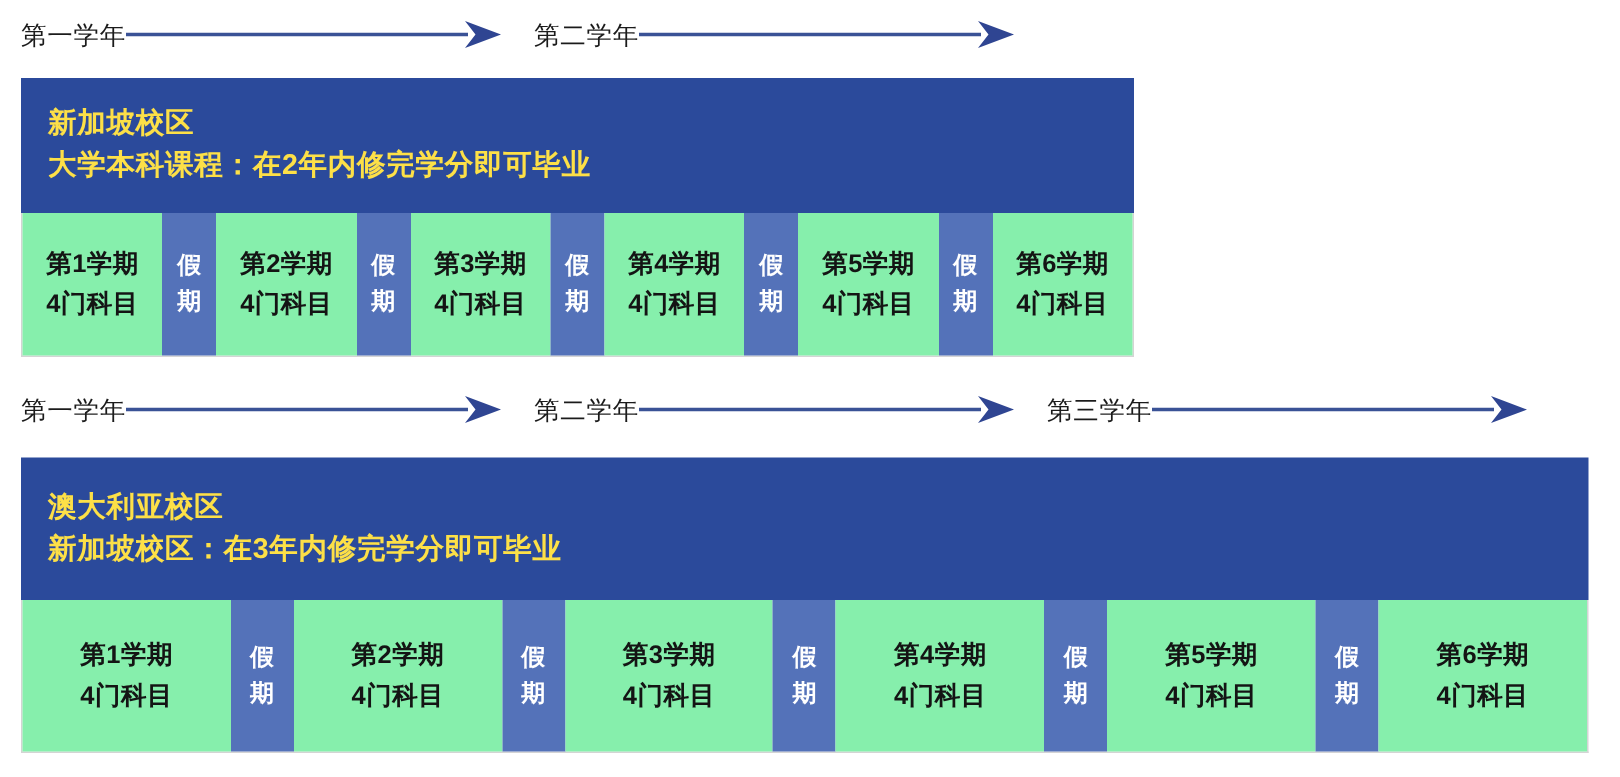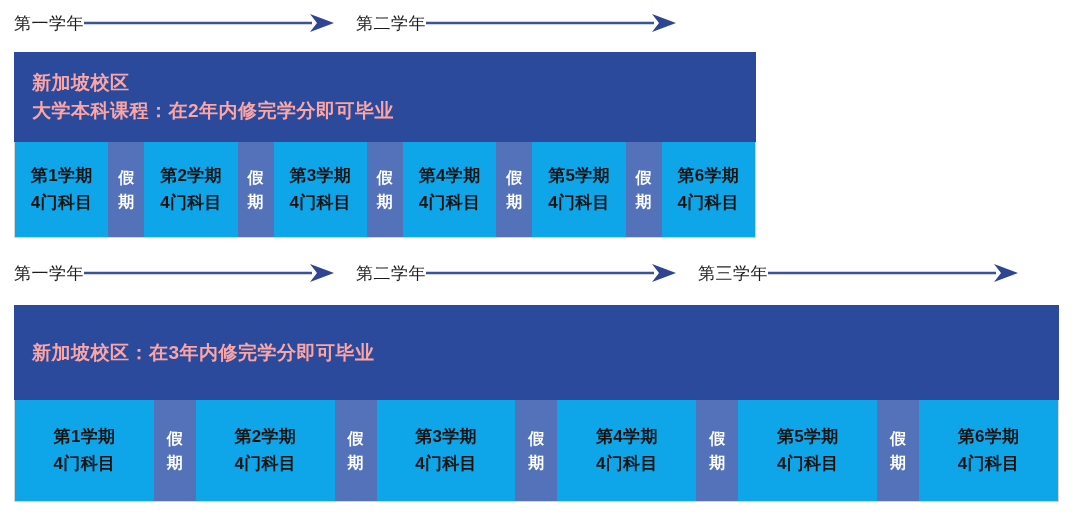--- a/index.html
+++ b/index.html
@@ -41,21 +41,21 @@
     align-items: center;
     height: 20px;
   }
   .timeline .arrow svg { display: block; }
 
   
   .campus-header {
     position: absolute;
     box-sizing: border-box;
     background: #2b4a9b;
-    color: #fca5a5;
+    color: #fde047;
     display: flex;
     flex-direction: column;
     justify-content: center;
     padding-left: 18px;
   }
   .campus-header .campus-name {
     font-size: 19px;
     font-weight: bold;
     line-height: 1.45;
     letter-spacing: 0.5px;
@@ -78,21 +78,21 @@
   }
   .cell {
     box-sizing: border-box;
     display: flex;
     flex-direction: column;
     align-items: center;
     justify-content: center;
     text-align: center;
   }
   .cell.term {
-    background: #0ea5e9;
+    background: #86efac;
     color: #141414;
     flex: 1 1 auto;
   }
   .cell.term .line {
     font-size: 17px;
     font-weight: bold;
     line-height: 1.55;
     white-space: nowrap;
     letter-spacing: 0.3px;
   }
@@ -219,20 +219,21 @@
     <span class="year-label">第三学年</span>
     <span class="arrow">
       <svg width="250" height="18" viewBox="0 0 250 18">
         <line x1="0" y1="9" x2="228" y2="9" stroke="#3a5296" stroke-width="2.4"></line>
         <path d="M226 0 L250 9 L226 18 L233 9 Z" fill="#2f4592"></path>
       </svg>
     </span>
   </div>
 
   <div class="campus-header" id="hdr-au">
+    <div class="campus-name">澳大利亚校区</div>
     <div class="campus-desc">新加坡校区：在3年内修完学分即可毕业</div>
   </div>
 
   <div class="strip" id="strip-au">
     <div class="cell term">
       <span class="line">第1学期</span>
       <span class="line">4门科目</span>
     </div>
     <div class="cell vac">
       <span class="line">假</span>

